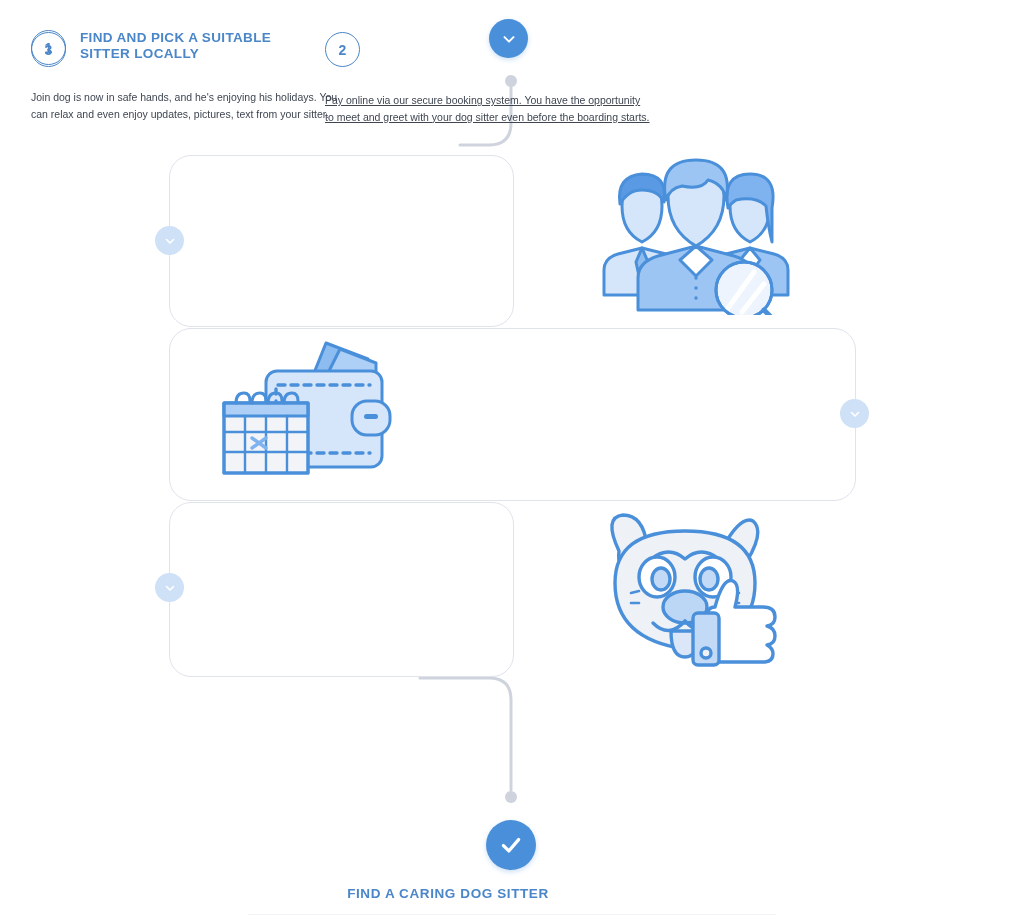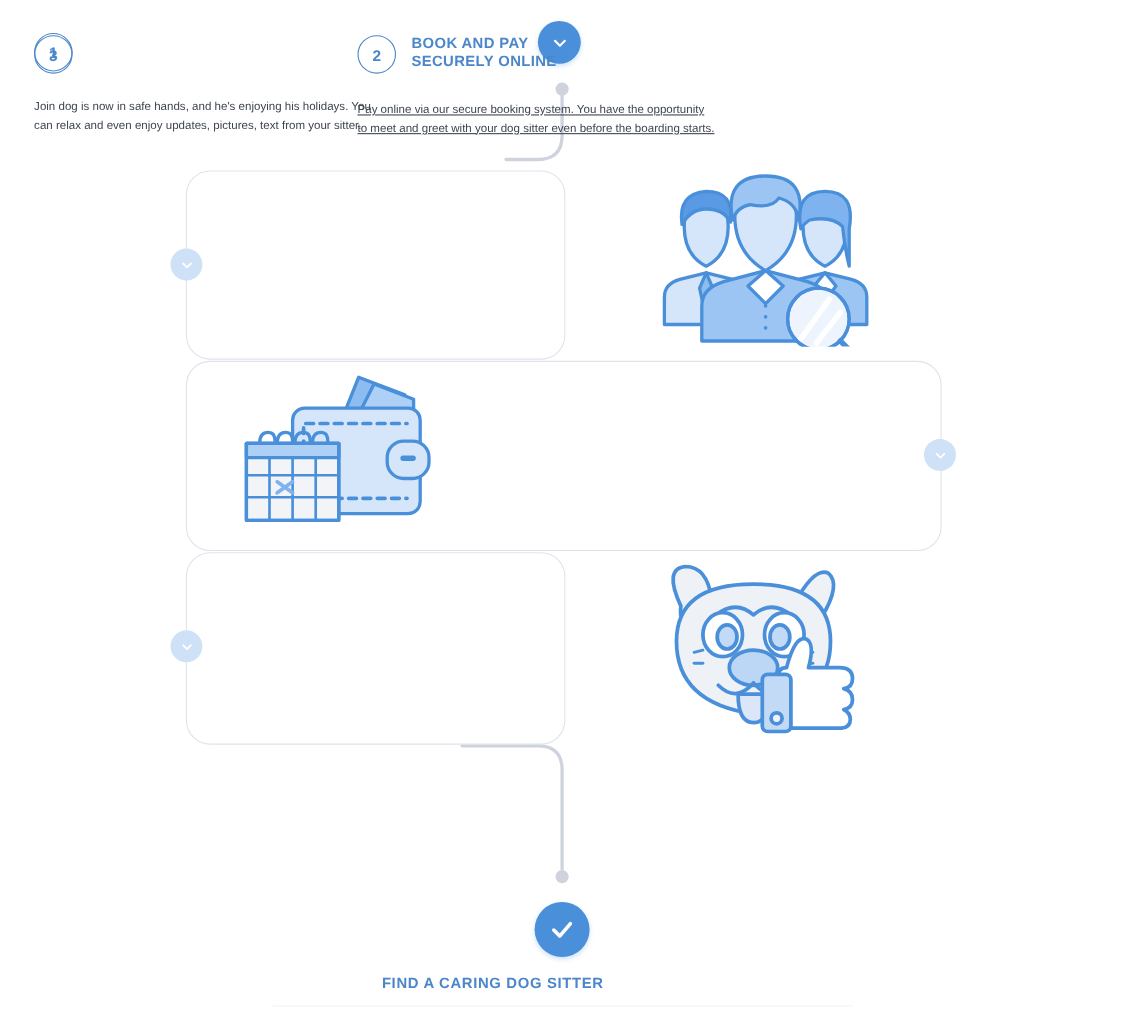--- a/index.html
+++ b/index.html
@@ -170,20 +170,22 @@
     <svg width="18" height="18" viewBox="0 0 24 24">
       <path d="M6 9.5 L12 15.5 L18 9.5" fill="none" stroke="#ffffff" stroke-width="2.6" stroke-linecap="round" stroke-linejoin="round"></path>
     </svg>
   </div>
 
   <div id="card-1" class="step-card"></div>
 
   <div id="content-1" class="card-content">
     <div class="step-head">
       <div class="step-number">1</div>
+      <div class="step-title">FIND AND PICK A SUITABLE
+SITTER LOCALLY</div>
     </div>
   </div>
 
   <div id="badge-1" class="edge-badge">
     <svg width="14" height="14" viewBox="0 0 24 24">
       <path d="M6 9.5 L12 15.5 L18 9.5" fill="none" stroke="#ffffff" stroke-width="2.8" stroke-linecap="round" stroke-linejoin="round"></path>
     </svg>
   </div>
 
   <svg id="illus-people" class="illus" width="200" height="165" viewBox="0 0 200 165">
@@ -227,22 +229,20 @@
       <circle cx="148" cy="140" r="28" fill="none" stroke="#4a8fda" stroke-width="3"></circle>
       <path d="M168 160 L190 182" stroke-width="5"></path>
     </g>
   </svg>
 
   <div id="card-2" class="step-card"></div>
 
   <div id="content-2" class="card-content">
     <div class="step-head">
       <div class="step-number">2</div>
-      <div class="step-title">BOOK AND PAY
-SECURELY ONLINE</div>
     </div>
     <div class="step-body">Pay online via our secure booking system. You have the opportunity to meet and greet with your dog sitter even before the boarding starts.</div>
   </div>
 
   <div id="badge-2" class="edge-badge">
     <svg width="14" height="14" viewBox="0 0 24 24">
       <path d="M6 9.5 L12 15.5 L18 9.5" fill="none" stroke="#ffffff" stroke-width="2.8" stroke-linecap="round" stroke-linejoin="round"></path>
     </svg>
   </div>
 

